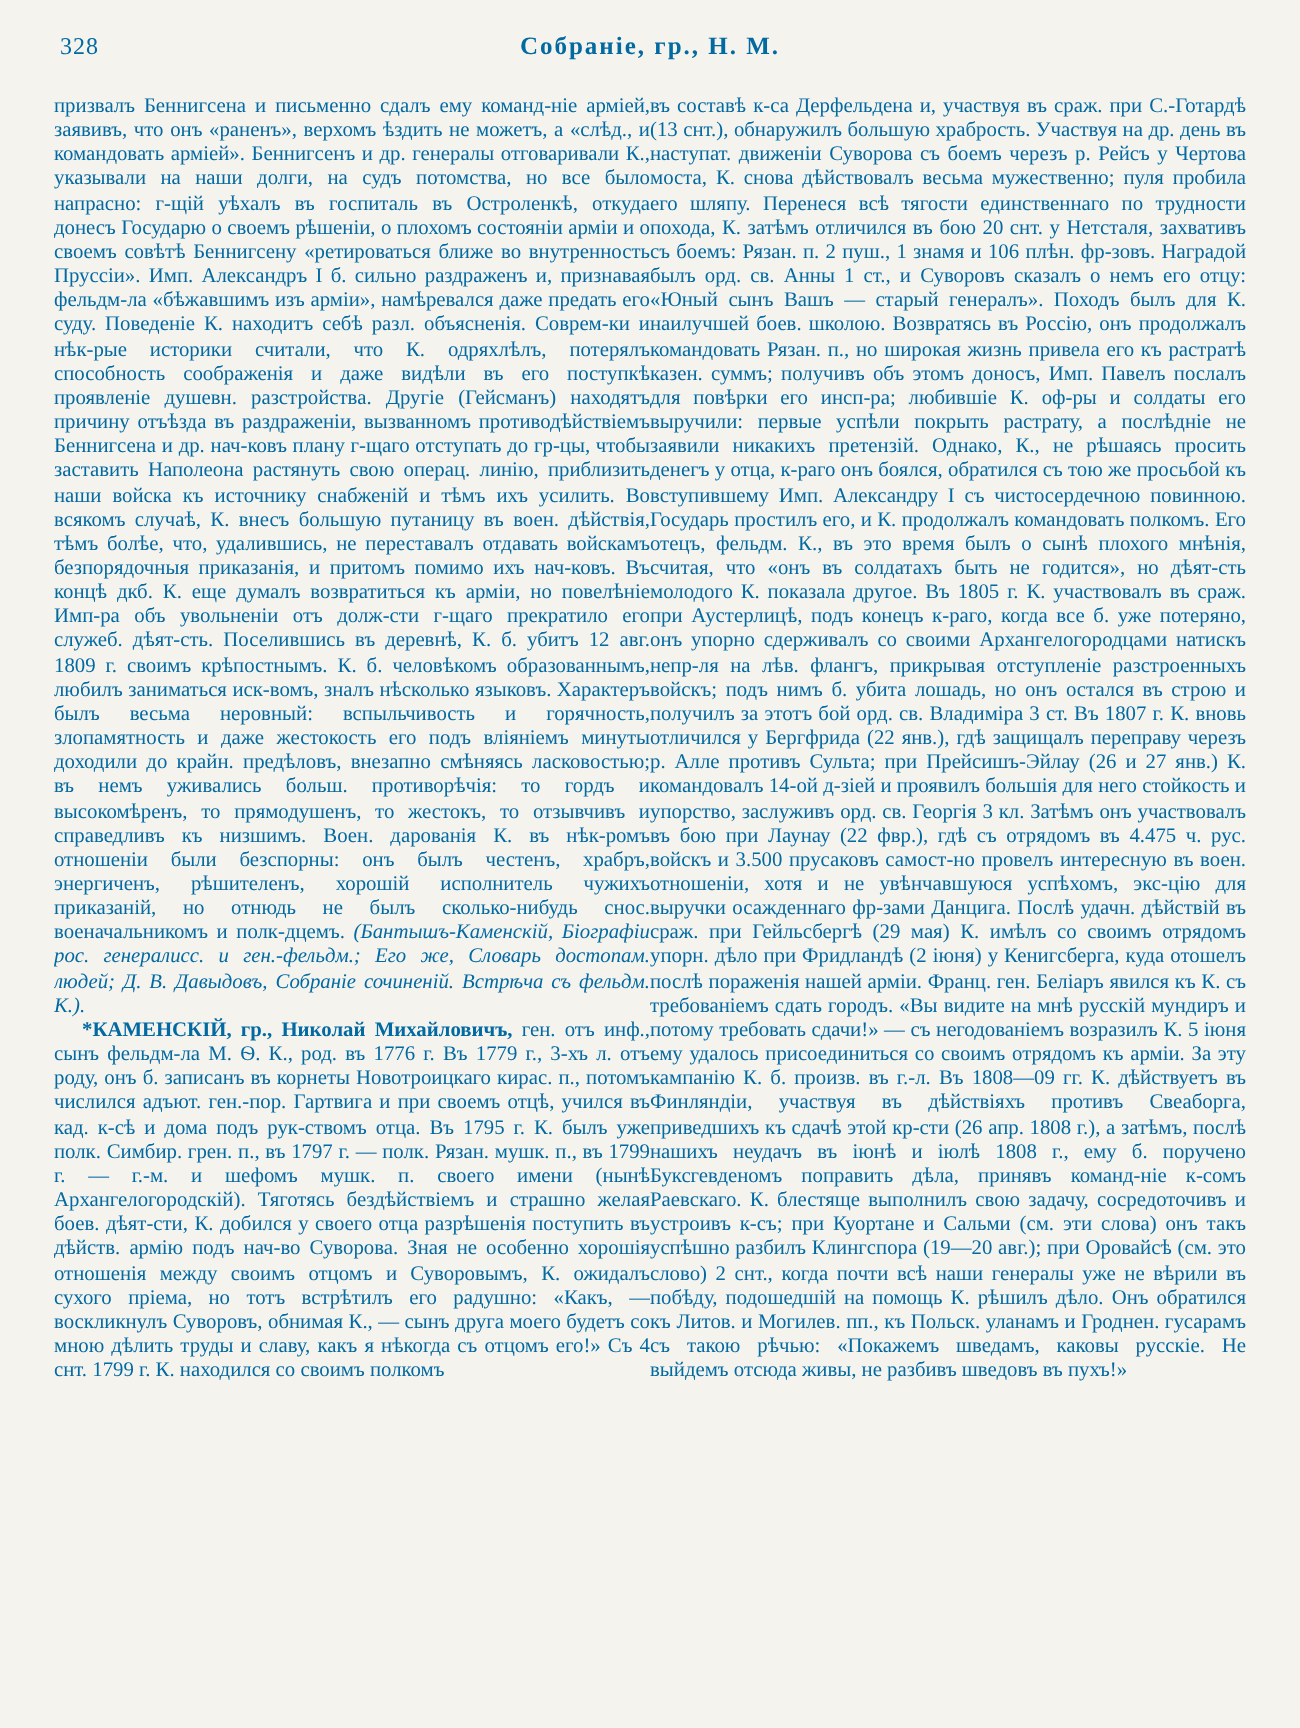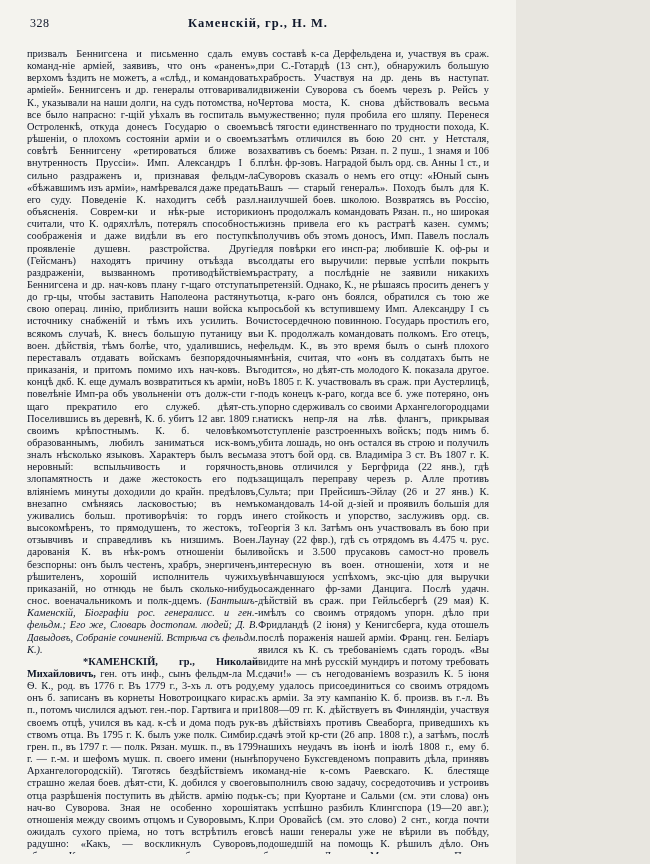--- a/index.html
+++ b/index.html
@@ -2,24 +2,24 @@
 <html lang="ru"><head>
 <meta charset="utf-8">
 <style>
   html, body {
     margin: 0;
     padding: 0;
     background: #e8e6e0;
   }
   .page {
     position: relative;
-    width: 516px;
+    width: 650px;
     height: 864px;
     background: #f4f3ee;
-    color: #0f172a;
+    color: #0369a1;
     font-family: "Liberation Serif", "DejaVu Serif", serif;
     overflow: hidden;
     box-sizing: border-box;
   }
   .page-header {
     position: relative;
     height: 26px;
     padding-top: 16px;
   }
   .page-number {
@@ -51,30 +51,30 @@
     line-height: 12.15px;
     hyphens: auto;
     overflow: hidden;
   }
   .para {
     margin: 0;
   }
   .para.entry {
     text-indent: 14px;
   }
-  .bold { font-weight: bold; margin-left: 42px; }
+  .bold { font-weight: bold; }
   .italic { font-style: italic; }
 </style>
 </head>
 <body>
 
 <div class="page">
   <div class="page-header">
     <span class="page-number">328</span>
-    <span class="running-header">Каменскій, гр., Н. М.</span>
+    <span class="running-header">Собраніе, гр., Н. М.</span>
   </div>
   <div class="columns">
     <div class="column">
       <p class="para"><span>призвалъ Беннигсена и письменно сдалъ ему команд-ніе арміей, заявивъ, что онъ «раненъ», верхомъ ѣздить не можетъ, а «слѣд., и командовать арміей». Беннигсенъ и др. генералы отговаривали К., указывали на наши долги, на судъ потомства, но все было напрасно: г-щій уѣхалъ въ госпиталь въ Остроленкѣ, откуда донесъ Государю о своемъ рѣшеніи, о плохомъ состояніи арміи и о своемъ совѣтѣ Беннигсену «ретироваться ближе во внутренность Пруссіи». Имп. Александръ I б. сильно раздраженъ и, признавая фельдм-ла «бѣжавшимъ изъ арміи», намѣревался даже предать его суду. Поведеніе К. находитъ себѣ разл. объясненія. Соврем-ки и нѣк-рые историки считали, что К. одряхлѣлъ, потерялъ способность соображенія и даже видѣли въ его поступкѣ проявленіе душевн. разстройства. Другіе (Гейсманъ) находятъ причину отъѣзда въ раздраженіи, вызванномъ противодѣйствіемъ Беннигсена и др. нач-ковъ плану г-щаго отступать до гр-цы, чтобы заставить Наполеона растянуть свою операц. линію, приблизить наши войска къ источнику снабженій и тѣмъ ихъ усилить. Во всякомъ случаѣ, К. внесъ большую путаницу въ воен. дѣйствія, тѣмъ болѣе, что, удалившись, не переставалъ отдавать войскамъ безпорядочныя приказанія, и притомъ помимо ихъ нач-ковъ. Въ концѣ дкб. К. еще думалъ возвратиться къ арміи, но повелѣніе Имп-ра объ увольненіи отъ долж-сти г-щаго прекратило его служеб. дѣят-сть. Поселившись въ деревнѣ, К. б. убитъ 12 авг. 1809 г. своимъ крѣпостнымъ. К. б. человѣкомъ образованнымъ, любилъ заниматься иск-вомъ, зналъ нѣсколько языковъ. Характеръ былъ весьма неровный: вспыльчивость и горячность, злопамятность и даже жестокость его подъ вліяніемъ минуты доходили до крайн. предѣловъ, внезапно смѣняясь ласковостью; въ немъ уживались больш. противорѣчія: то гордъ и высокомѣренъ, то прямодушенъ, то жестокъ, то отзывчивъ и справедливъ къ низшимъ. Воен. дарованія К. въ нѣк-ромъ отношеніи были безспорны: онъ былъ честенъ, храбръ, энергиченъ, рѣшителенъ, хорошій исполнитель чужихъ приказаній, но отнюдь не былъ сколько-нибудь снос. военачальникомъ и полк-дцемъ. </span><span class="italic">(Бантышъ-Каменскій, Біографіи рос. генералисс. и ген.-фельдм.; Его же, Словарь достопам. людей; Д. В. Давыдовъ, Собраніе сочиненій. Встрѣча съ фельдм. К.).</span></p>
       <p class="para entry"><span class="bold">*КАМЕНСКІЙ, гр., Николай Михайловичъ,</span><span> ген. отъ инф., сынъ фельдм-ла М. Ѳ. К., род. въ 1776 г. Въ 1779 г., 3-хъ л. отъ роду, онъ б. записанъ въ корнеты Новотроицкаго кирас. п., потомъ числился адъют. ген.-пор. Гартвига и при своемъ отцѣ, учился въ кад. к-сѣ и дома подъ рук-ствомъ отца. Въ 1795 г. К. былъ уже полк. Симбир. грен. п., въ 1797 г. — полк. Рязан. мушк. п., въ 1799 г. — г.-м. и шефомъ мушк. п. своего имени (нынѣ Архангелогородскій). Тяготясь бездѣйствіемъ и страшно желая боев. дѣят-сти, К. добился у своего отца разрѣшенія поступить въ дѣйств. армію подъ нач-во Суворова. Зная не особенно хорошія отношенія между своимъ отцомъ и Суворовымъ, К. ожидалъ сухого пріема, но тотъ встрѣтилъ его радушно: «Какъ, — воскликнулъ Суворовъ, обнимая К., — сынъ друга моего будетъ со мною дѣлить труды и славу, какъ я нѣкогда съ отцомъ его!» Съ 4 снт. 1799 г. К. находился со своимъ полкомъ</span></p>
     </div>
     <div class="column">
       <p class="para"><span>въ составѣ к-са Дерфельдена и, участвуя въ сраж. при С.-Готардѣ (13 снт.), обнаружилъ большую храбрость. Участвуя на др. день въ наступат. движеніи Суворова съ боемъ черезъ р. Рейсъ у Чертова моста, К. снова дѣйствовалъ весьма мужественно; пуля пробила его шляпу. Перенеся всѣ тягости единственнаго по трудности похода, К. затѣмъ отличился въ бою 20 снт. у Нетсталя, захвативъ съ боемъ: Рязан. п. 2 пуш., 1 знамя и 106 плѣн. фр-зовъ. Наградой былъ орд. св. Анны 1 ст., и Суворовъ сказалъ о немъ его отцу: «Юный сынъ Вашъ — старый генералъ». Походъ былъ для К. наилучшей боев. школою. Возвратясь въ Россію, онъ продолжалъ командовать Рязан. п., но широкая жизнь привела его къ растратѣ казен. суммъ; получивъ объ этомъ доносъ, Имп. Павелъ послалъ для повѣрки его инсп-ра; любившіе К. оф-ры и солдаты его выручили: первые успѣли покрыть растрату, а послѣдніе не заявили никакихъ претензій. Однако, К., не рѣшаясь просить денегъ у отца, к-раго онъ боялся, обратился съ тою же просьбой къ вступившему Имп. Александру I съ чистосердечною повинною. Государь простилъ его, и К. продолжалъ командовать полкомъ. Его отецъ, фельдм. К., въ это время былъ о сынѣ плохого мнѣнія, считая, что «онъ въ солдатахъ быть не годится», но дѣят-сть молодого К. показала другое. Въ 1805 г. К. участвовалъ въ сраж. при Аустерлицѣ, подъ конецъ к-раго, когда все б. уже потеряно, онъ упорно сдерживалъ со своими Архангелогородцами натискъ непр-ля на лѣв. флангъ, прикрывая отступленіе разстроенныхъ войскъ; подъ нимъ б. убита лошадь, но онъ остался въ строю и получилъ за этотъ бой орд. св. Владиміра 3 ст. Въ 1807 г. К. вновь отличился у Бергфрида (22 янв.), гдѣ защищалъ переправу черезъ р. Алле противъ Сульта; при Прейсишъ-Эйлау (26 и 27 янв.) К. командовалъ 14-ой д-зіей и проявилъ большія для него стойкость и упорство, заслуживъ орд. св. Георгія 3 кл. Затѣмъ онъ участвовалъ въ бою при Лаунау (22 фвр.), гдѣ съ отрядомъ въ 4.475 ч. рус. войскъ и 3.500 прусаковъ самост-но провелъ интересную въ воен. отношеніи, хотя и не увѣнчавшуюся успѣхомъ, экс-цію для выручки осажденнаго фр-зами Данцига. Послѣ удачн. дѣйствій въ сраж. при Гейльсбергѣ (29 мая) К. имѣлъ со своимъ отрядомъ упорн. дѣло при Фридландѣ (2 іюня) у Кенигсберга, куда отошелъ послѣ пораженія нашей арміи. Франц. ген. Беліаръ явился къ К. съ требованіемъ сдать городъ. «Вы видите на мнѣ русскій мундиръ и потому требовать сдачи!» — съ негодованіемъ возразилъ К. 5 іюня ему удалось присоединиться со своимъ отрядомъ къ арміи. За эту кампанію К. б. произв. въ г.-л. Въ 1808—09 гг. К. дѣйствуетъ въ Финляндіи, участвуя въ дѣйствіяхъ противъ Свеаборга, приведшихъ къ сдачѣ этой кр-сти (26 апр. 1808 г.), а затѣмъ, послѣ нашихъ неудачъ въ іюнѣ и іюлѣ 1808 г., ему б. поручено Буксгевденомъ поправить дѣла, принявъ команд-ніе к-сомъ Раевскаго. К. блестяще выполнилъ свою задачу, сосредоточивъ и устроивъ к-съ; при Куортане и Сальми (см. эти слова) онъ такъ успѣшно разбилъ Клингспора (19—20 авг.); при Оровайсѣ (см. это слово) 2 снт., когда почти всѣ наши генералы уже не вѣрили въ побѣду, подошедшій на помощь К. рѣшилъ дѣло. Онъ обратился къ Литов. и Могилев. пп., къ Польск. уланамъ и Гроднен. гусарамъ съ такою рѣчью: «Покажемъ шведамъ, каковы русскіе. Не выйдемъ отсюда живы, не разбивъ шведовъ въ пухъ!»</span></p>
     </div>
   </div>

